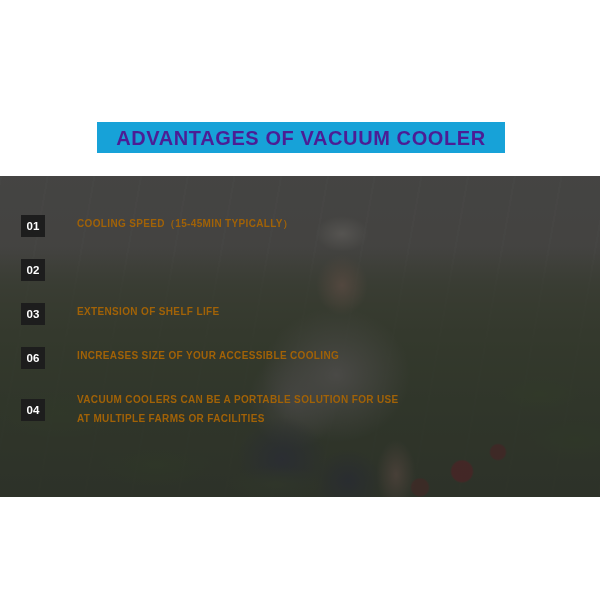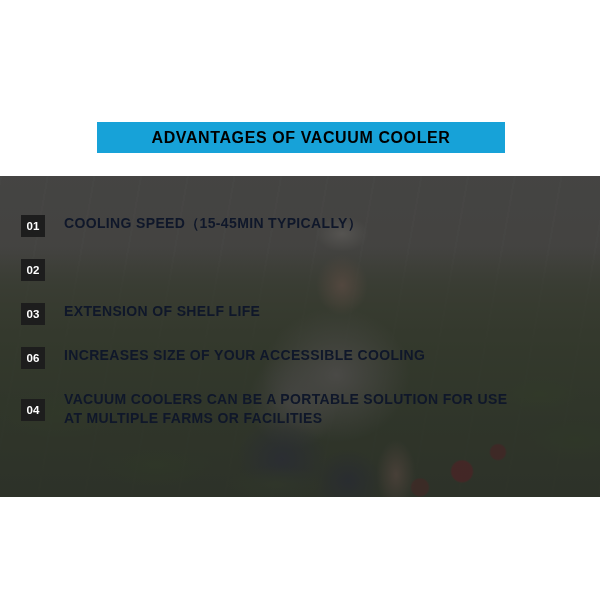--- a/index.html
+++ b/index.html
@@ -28,22 +28,22 @@
     left: 97px;
     top: 122px;
     width: 408px;
     height: 31px;
     background: #17a2d8;
     display: flex;
     align-items: center;
     justify-content: center;
   }
   .title-text {
-    color: #000000;
-    font-size: 16px;
+    color: #4c1d95;
+    font-size: 20px;
     font-weight: bold;
     letter-spacing: 0.6px;
     white-space: nowrap;
     line-height: 1;
   }
 
   
   .photo {
     position: absolute;
     left: 0;
@@ -127,25 +127,25 @@
     color: #ffffff;
     font-size: 11.5px;
     font-weight: bold;
     display: flex;
     align-items: center;
     justify-content: center;
     margin-top: 1px;
     letter-spacing: 0.2px;
   }
   .adv-text {
-    color: #0f172a;
-    font-size: 14px;
+    color: #a16207;
+    font-size: 10px;
     font-weight: bold;
     letter-spacing: 0.35px;
-    margin-left: 19px;
+    margin-left: 32px;
     line-height: 19px;
     white-space: pre-line;
   }
   .adv-item.two-line { margin-bottom: 0; }
   .adv-item.two-line .adv-badge { margin-top: 9px; }
 </style>
 </head>
 <body>
 
 <div class="page">

